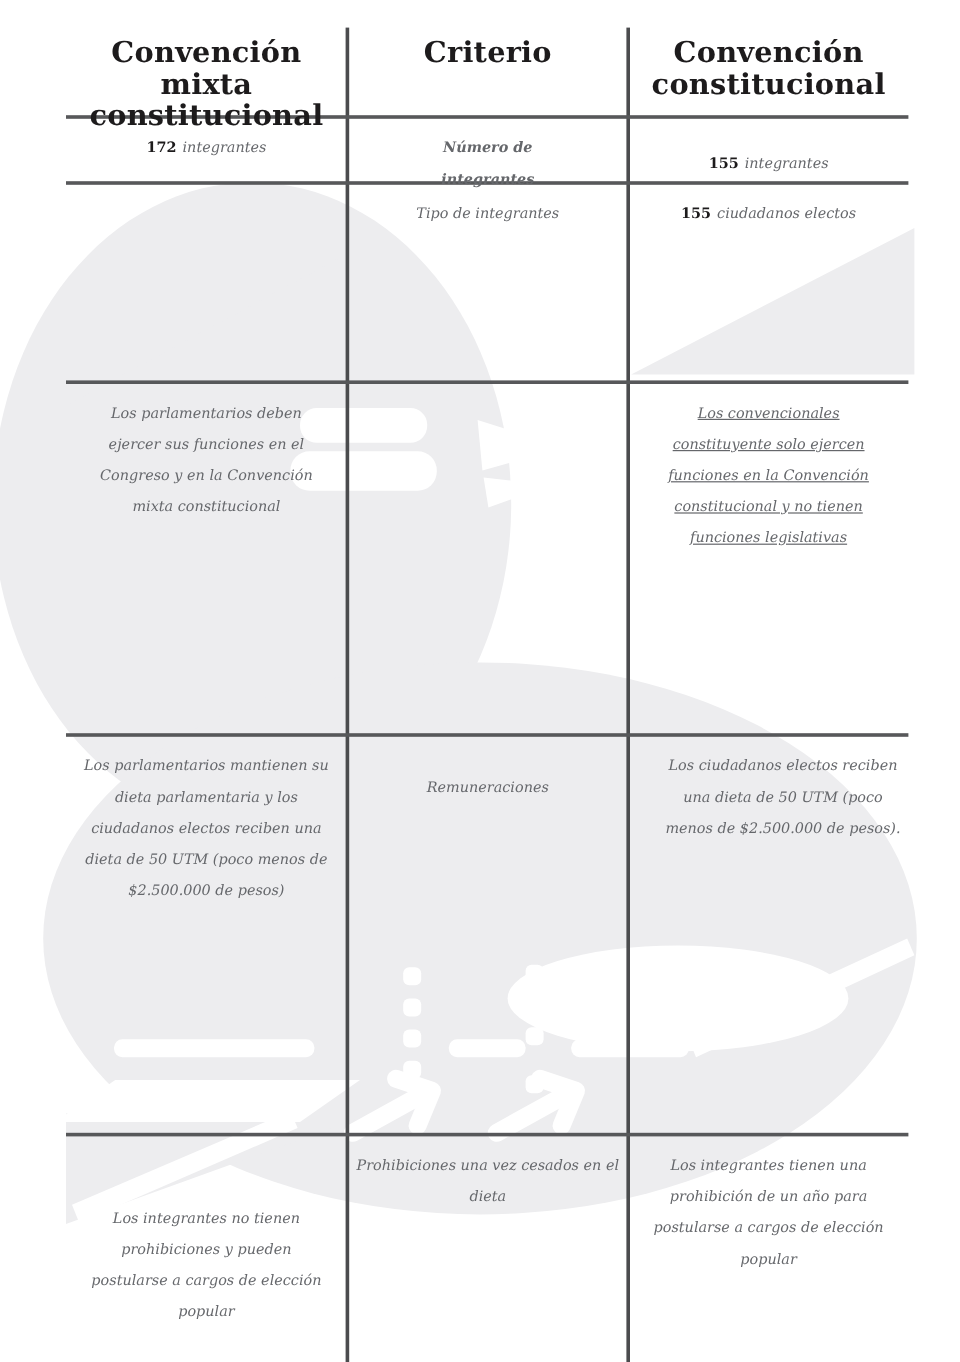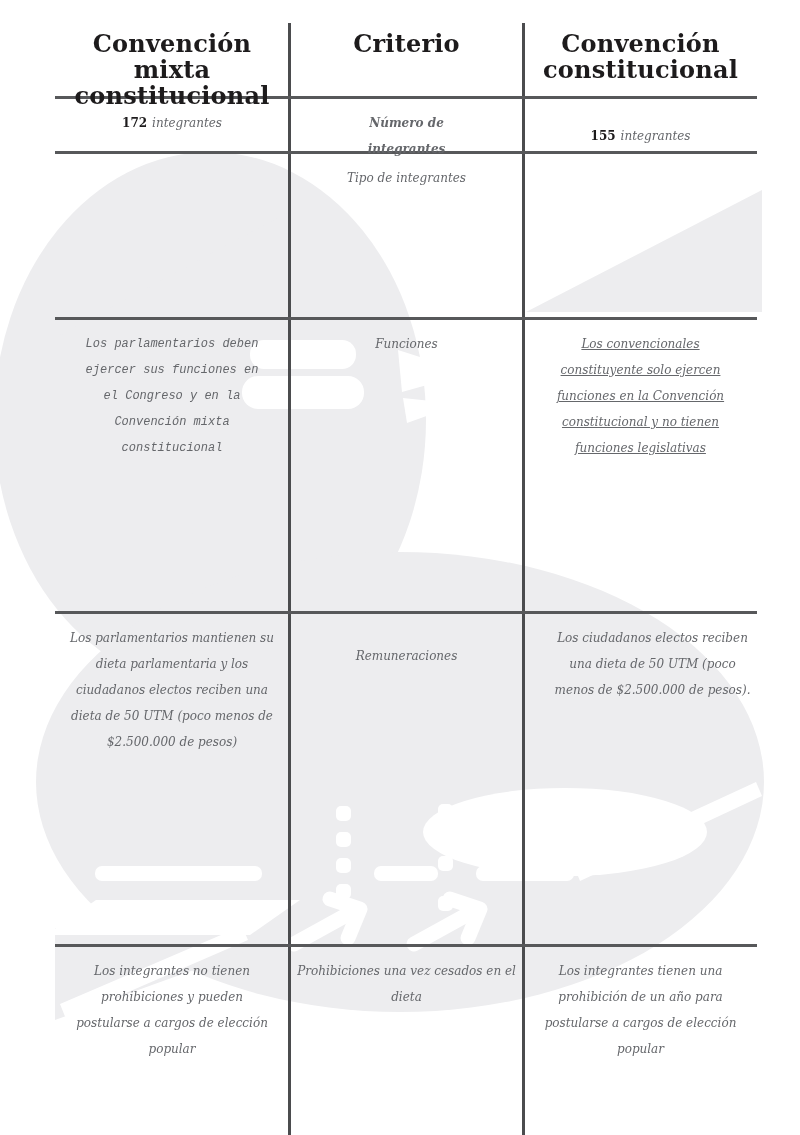--- a/index.html
+++ b/index.html
@@ -119,43 +119,43 @@
   <div class="cell body-cell c2" style="top:99px;height:52px;">
     <p class="txt" style="max-width:150px;font-weight:bold;">Número de integrantes</p>
   </div>
   <div class="cell body-cell c3" style="top:112px;height:52px;">
     <p class="txt" style="max-width:210px;"><span class="num">155</span><span>integrantes</span></p>
   </div>
 
   <div class="cell body-cell c2" style="top:154px;height:163px;">
     <p class="txt" style="max-width:200px;">Tipo de integrantes</p>
   </div>
+  <div class="cell body-cell c3" style="top:154px;height:163px;">
+    <p class="txt" style="max-width:165px;"><span class="num">155</span><span>ciudadanos electos</span></p>
+  </div>
 
   <div class="cell body-cell c1" style="top:320px;height:291px;">
-    <p class="txt" style="max-width:192px;font-family:Liberation Mono, monospace;">Los parlamentarios deben ejercer sus funciones en el Congreso y en la Convención mixta constitucional</p>
-  </div>
-  <div class="cell body-cell c2" style="top:320px;height:291px;">
-    <p class="txt" style="max-width:200px;">Funciones</p>
+    <p class="txt" style="max-width:192px;">Los parlamentarios deben ejercer sus funciones en el Congreso y en la Convención mixta constitucional</p>
   </div>
   <div class="cell body-cell c3" style="top:320px;height:291px;">
     <p class="txt" style="max-width:196px;text-decoration:underline;">Los convencionales constituyente solo ejercen funciones en la Convención constitucional y no tienen funciones legislativas</p>
   </div>
 
   <div class="cell body-cell c1" style="top:614px;height:330px;">
     <p class="txt" style="max-width:205px;">Los parlamentarios mantienen su dieta parlamentaria y los ciudadanos electos reciben una dieta de 50 UTM (poco menos de $2.500.000 de pesos)</p>
   </div>
   <div class="cell body-cell c2" style="top:614px;height:330px;">
     <p class="txt" style="max-width:210px;margin-top:18px;">Remuneraciones</p>
   </div>
   <div class="cell body-cell c3" style="top:614px;height:330px;">
     <p class="txt" style="max-width:218px;margin-left:24px;">Los ciudadanos electos reciben una dieta de 50 UTM (poco menos de $2.500.000 de pesos).</p>
   </div>
 
   <div class="cell body-cell c1" style="top:947px;height:188px;">
-    <p class="txt" style="max-width:205px;">Los integrantes no tienen prohibiciones y pueden postularse a cargos de elección popular</p>
+    <p class="txt" style="max-width:205px;margin-top:44px;">Los integrantes no tienen prohibiciones y pueden postularse a cargos de elección popular</p>
   </div>
   <div class="cell body-cell c2" style="top:947px;height:188px;">
     <p class="txt" style="max-width:226px;">Prohibiciones una vez cesados en el dieta</p>
   </div>
   <div class="cell body-cell c3" style="top:947px;height:188px;">
     <p class="txt" style="max-width:222px;">Los integrantes tienen una prohibición de un año para postularse a cargos de elección popular</p>
   </div>
 
 </div>
 

